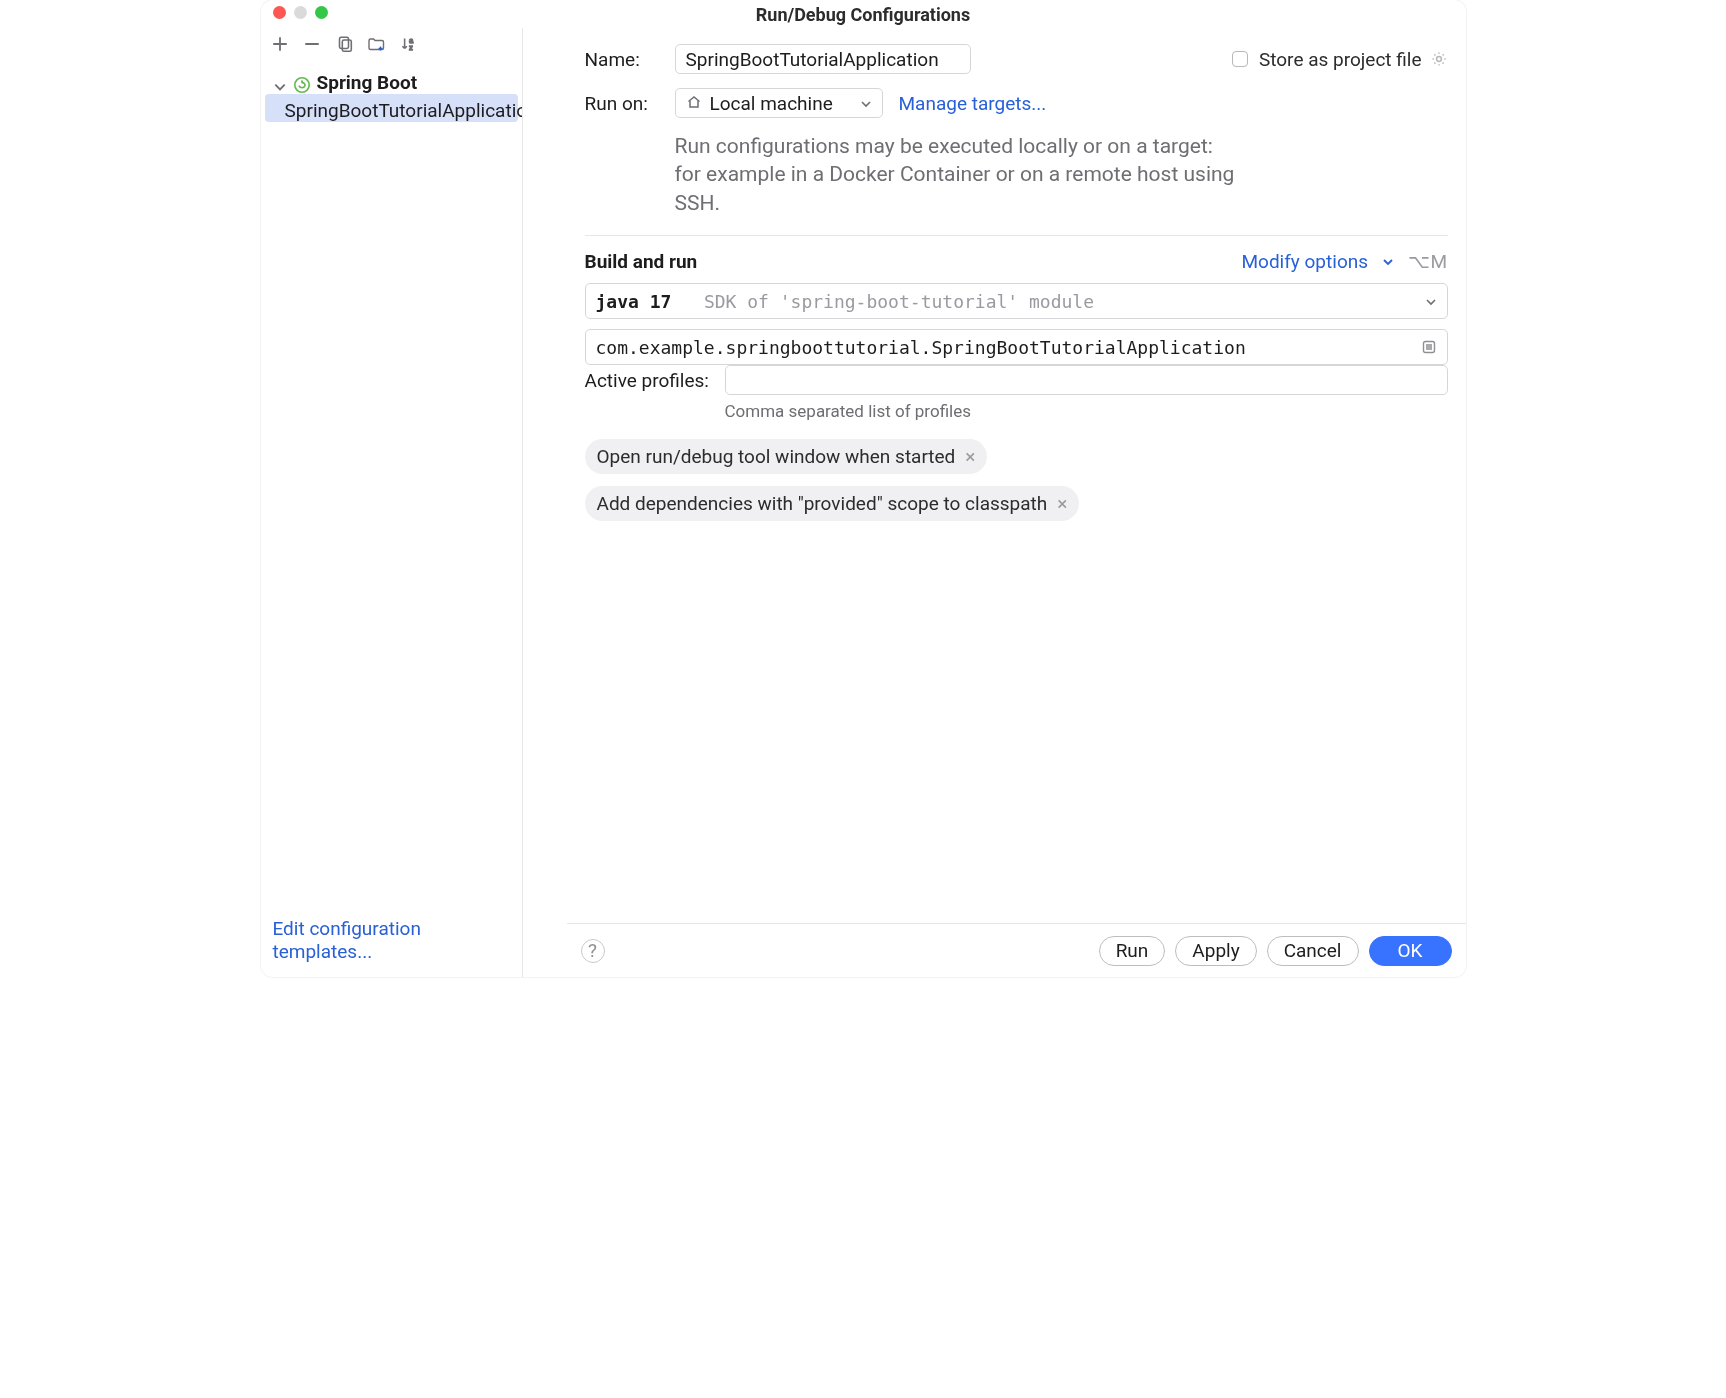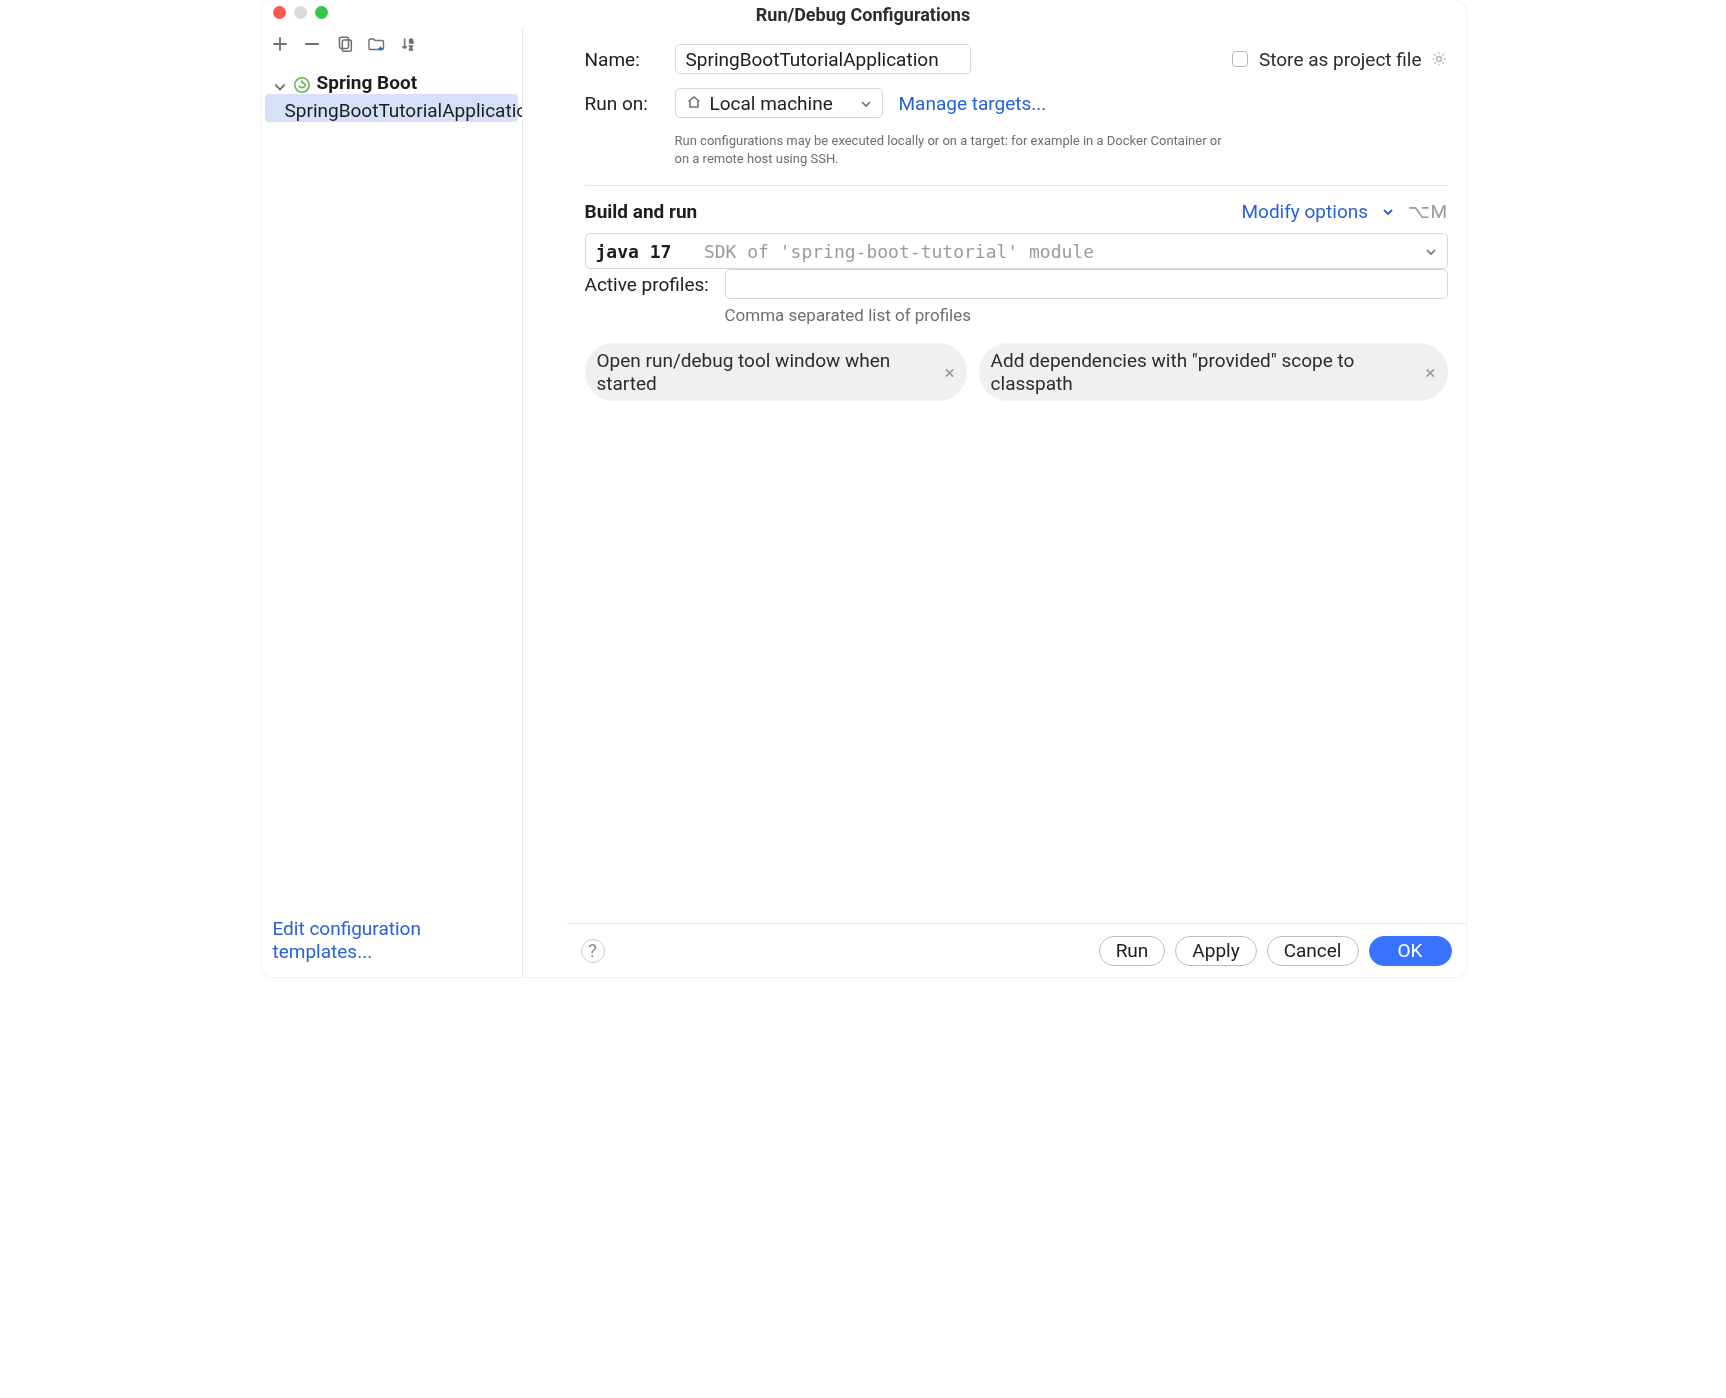--- a/index.html
+++ b/index.html
@@ -158,21 +158,21 @@
     background: #fff;
   }
   .combobox {
     display: flex; align-items: center; justify-content: space-between;
     width: 208px;
   }
   .combobox .left { display: flex; align-items: center; gap: 8px; }
   .combobox .chev-down { color: #6e6e73; }
   .hint {
     color: var(--muted);
-    font-size: 13px;
+    font-size: 21px;
     line-height: 1.35;
     margin-left: 90px;        
     max-width: 560px;
   }
   hr.sep { border: none; border-top: 1px solid var(--panel-border); margin: 18px 0 14px; }
   .section-head {
     display: flex; align-items: center; justify-content: space-between;
     margin-bottom: 10px;
   }
   .section-head h3 { margin: 0; font-size: 19px; font-weight: 700; }
@@ -195,21 +195,21 @@
   .field-wide .muted { color: #9a9aa0; }
   .field-wide .chev-down { color: #6e6e73; }
   .field-wide + .field-wide { margin-top: 10px; }
   .field-wide .trail-icon { color: #8f8f94; }
   .subhint { color: var(--muted); font-size: 17px; margin: 8px 0 18px; }
   .profiles-row {
     display: flex; align-items: center; gap: 14px; margin-bottom: 6px;
   }
   .profiles-row .label2 { width: 126px; }
   .profiles-input { flex: 1; }
-  .chips { display: flex; flex-direction: row; gap: 12px; margin-top: 18px; }
+  .chips { display: flex; flex-direction: column; gap: 12px; margin-top: 18px; }
   .chip {
     display: inline-flex; align-items: center; gap: 10px;
     background: var(--chip-bg);
     color: var(--chip-fg);
     border-radius: 999px;
     padding: 6px 12px;
     width: fit-content;
   }
   .chip .x { color: #9a9aa0; }
   
@@ -387,20 +387,29 @@
             <span>&nbsp;</span>
             <span class="muted">SDK of 'spring-boot-tutorial' module</span>
           </span>
           <span class="chev-down">
             <svg width="12" height="12" viewBox="0 0 12 12">
                 <path d="M2 4l4 4 4-4" fill="none" stroke="#6e6e73" stroke-width="1.6"></path>
               </svg>
           </span>
         </div>
 
+        <div class="field-wide">
+          <span>com.example.springboottutorial.SpringBootTutorialApplication</span>
+          <span class="trail-icon">
+            <svg width="16" height="16" viewBox="0 0 16 16" fill="none" stroke="#8f8f94" stroke-width="1.4">
+                <rect x="2.5" y="2.5" width="11" height="11" rx="2"></rect>
+                <path d="M5 6h6M5 8h6M5 10h6"></path>
+              </svg>
+          </span>
+        </div>
 
 
         <div class="profiles-row">
           <span class="label2">Active profiles:</span>
           <input type="text" class="profiles-input" value="" style="">
         </div>
         <div class="subhint" style="margin-left:140px; margin-top:4px;">Comma separated list of profiles</div>
 
         <div class="chips">
           <span class="chip">

